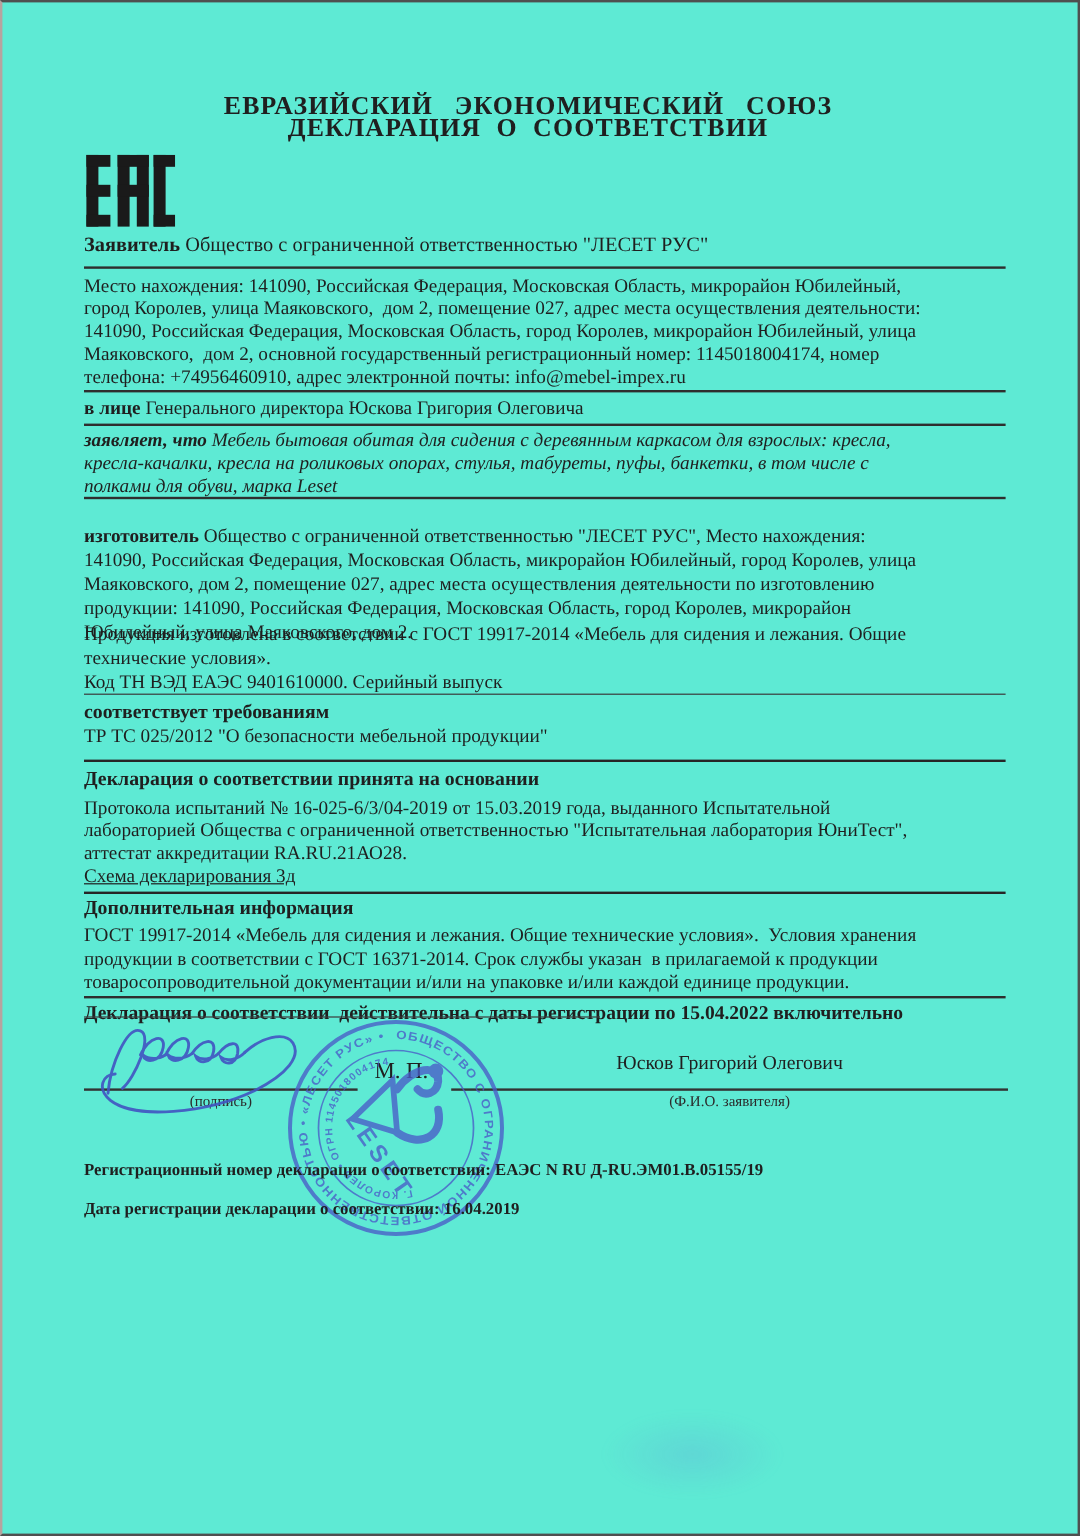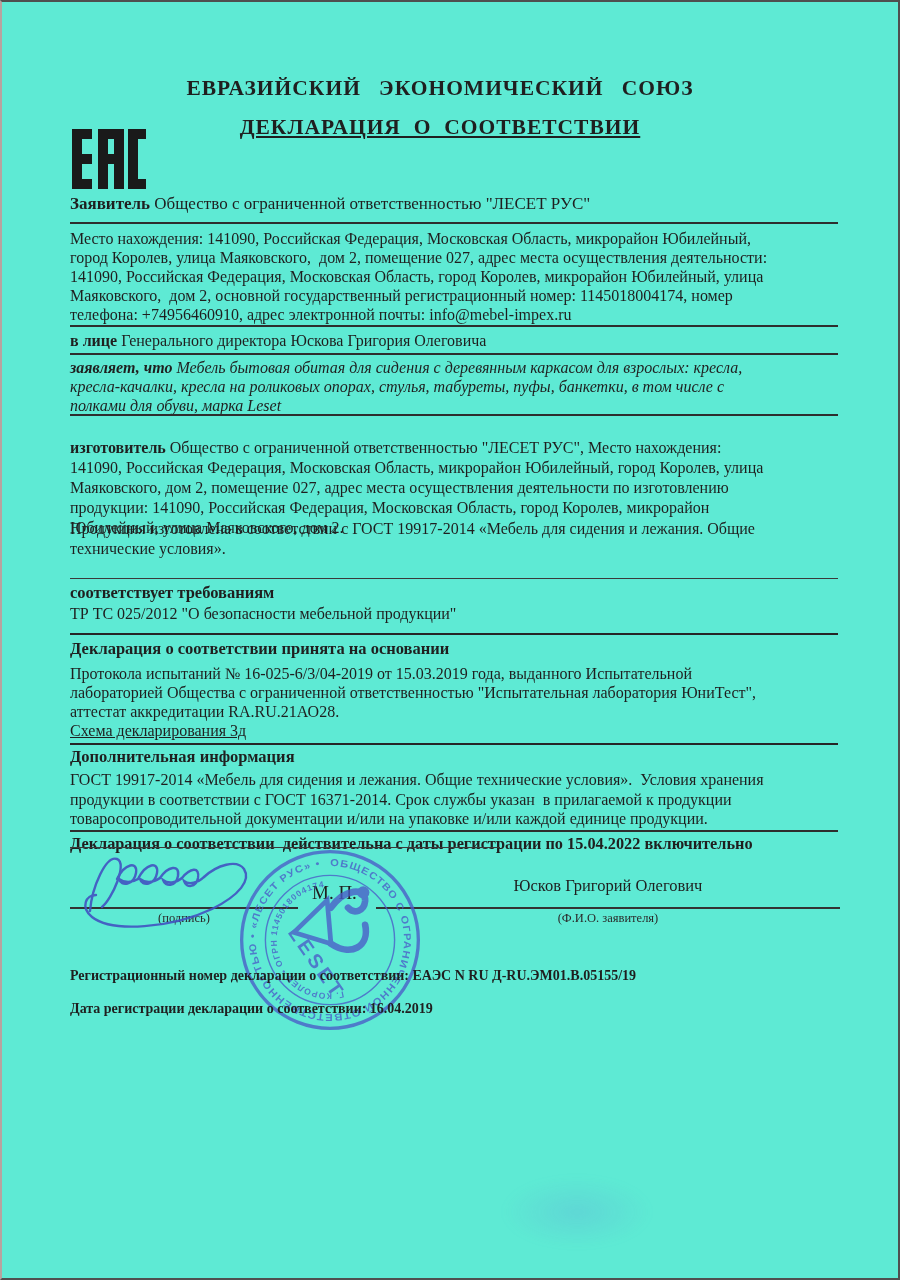--- a/index.html
+++ b/index.html
@@ -30,21 +30,21 @@
     background:radial-gradient(ellipse at center, rgba(100,140,220,.20), rgba(100,140,220,0) 70%);
     filter:blur(4px);
   }
 </style>
 </head>
 <body>
 
 <div class="page">
 
   <div class="abs ttl" style="top:74px;word-spacing:0.55em;">ЕВРАЗИЙСКИЙ ЭКОНОМИЧЕСКИЙ СОЮЗ</div>
-  <div class="abs ttl" style="top:113px;word-spacing:0.30em;text-decoration:underline;">ДЕКЛАРАЦИЯ О СООТВЕТСТВИИ</div>
+  <div class="abs ttl" style="top:92px;word-spacing:0.30em;">ДЕКЛАРАЦИЯ О СООТВЕТСТВИИ</div>
 
   <div class="abs" style="left:68px;top:127px;width:76px;height:60px;">
     <svg width="76" height="60" viewBox="0 0 76 60" aria-hidden="true">
       <g fill="#1a1a1a">
         <rect x="2" y="0" width="10" height="60"></rect>
           <rect x="2" y="0" width="20" height="10"></rect>
           <rect x="2" y="25" width="20" height="10"></rect>
           <rect x="2" y="50" width="20" height="10"></rect>
         <rect x="28" y="0" width="10" height="60"></rect>
           <rect x="44" y="0" width="10" height="60"></rect>
@@ -88,20 +88,21 @@
     <span class="bold-lead">изготовитель</span>
     <span class="ml">Общество с ограниченной ответственностью "ЛЕСЕТ РУС", Место нахождения:
 141090, Российская Федерация, Московская Область, микрорайон Юбилейный, город Королев, улица
 Маяковского, дом 2, помещение 027, адрес места осуществления деятельности по изготовлению
 продукции: 141090, Российская Федерация, Московская Область, город Королев, микрорайон
 Юбилейный, улица Маяковского, дом 2.</span>
   </div>
 
   <div class="abs body-text ml" style="left:68px;top:517px;width:776px;line-height:19.5px;">Продукция изготовлена в соответствии с ГОСТ 19917-2014 «Мебель для сидения и лежания. Общие
 технические условия».</div>
+  <div class="abs body-text" style="left:68px;top:557px;width:768px;">Код ТН ВЭД ЕАЭС 9401610000. Серийный выпуск</div>
   <div class="abs rule thin" style="top:576px;"></div>
 
   <div class="abs sec-head" style="left:68px;top:581px;">соответствует требованиям</div>
   <div class="abs body-text" style="left:68px;top:602px;width:768px;">ТР ТС 025/2012 "О безопасности мебельной продукции"</div>
   <div class="abs rule thick" style="top:631px;"></div>
 
   <div class="abs sec-head" style="left:68px;top:637px;">Декларация о соответствии принята на основании</div>
   <div class="abs body-text ml" style="left:68px;top:662px;width:776px;">Протокола испытаний № 16-025-6/3/04-2019 от 15.03.2019 года, выданного Испытательной
 лабораторией Общества с ограниченной ответственностью "Испытательная лаборатория ЮниТест",
 аттестат аккредитации RA.RU.21АО28.</div>

